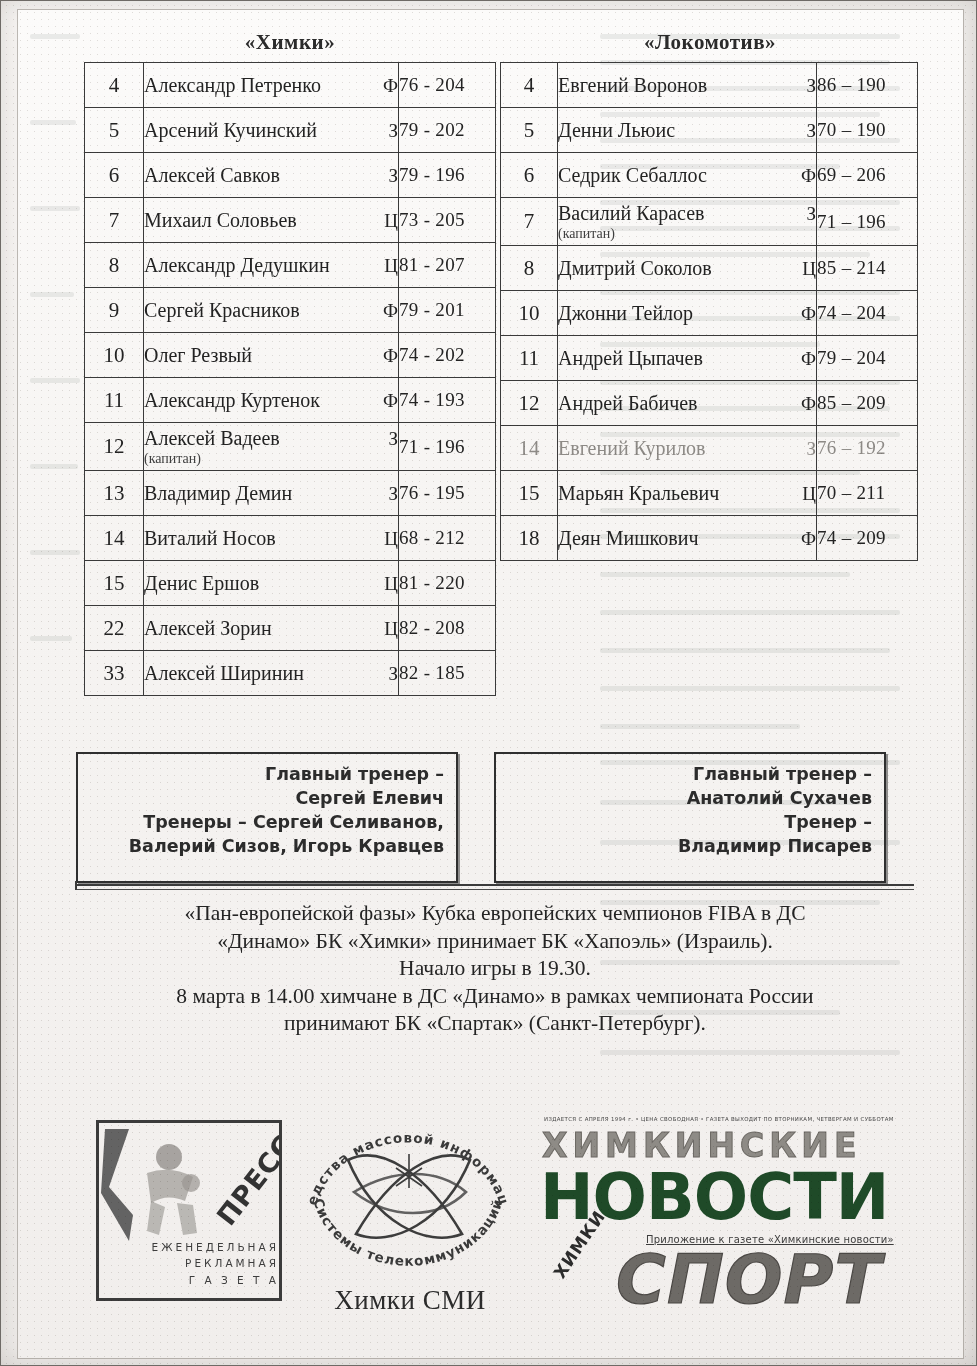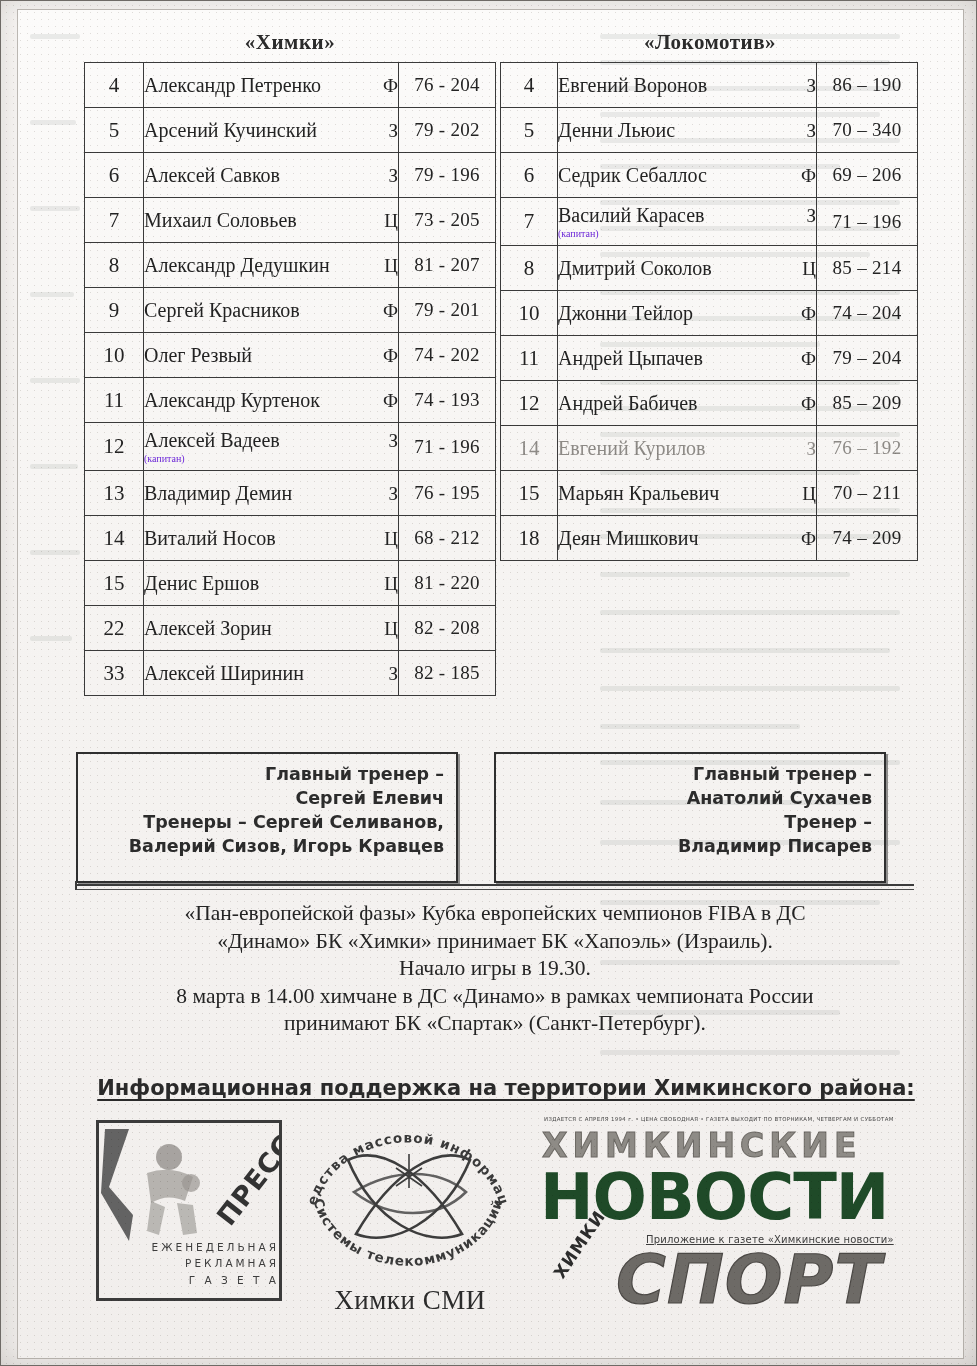--- a/index.html
+++ b/index.html
@@ -73,36 +73,36 @@
     vertical-align:middle;
     background:transparent;
   }
   .c-num{
     width:58px;text-align:center;
     font-size:21px;
     background:rgba(205,201,196,.5);
   }
   .c-name{padding:3px 8px 3px 10px;}
   .c-hw{
-    width:96px;text-align:center;font-size:19px;
+    width:96px;font-size:19px;
     letter-spacing:.3px;
   }
   #roster-right .c-hw{width:100px;}
   #roster-right .c-num{width:56px;}
 
   .nm{
     display:flex;align-items:baseline;justify-content:space-between;
     font-size:20px;line-height:1.12;
     white-space:nowrap;
     gap:44px;
   }
   .nm .pos{font-size:19px;padding-left:6px;}
   .cap{
-    display:block;font-size:10px;line-height:1.1;
-    margin-top:1px;color:#6d28d9;
+    display:block;font-size:14px;line-height:1.1;
+    margin-top:1px;color:#404040;
   }
   tr.tall td{height:47px;}
   tr.normal td{height:44px;}
   tr.faded td, tr.faded .nm{color:#8d8a86;}
 
   
   .coach-box{
     position:absolute;top:752px;
     border:2px solid #2f2f2f;
     box-shadow:2px 2px 0 0 rgba(60,60,60,.55);
@@ -451,21 +451,21 @@
           <td class="c-hw">86 – 190</td>
         </tr>
         <tr class="normal">
           <td class="c-num">5</td>
           <td class="c-name">
             <div class="nm">
               <span>Денни Льюис</span>
               <span class="pos">З</span>
             </div>
           </td>
-          <td class="c-hw">70 – 340</td>
+          <td class="c-hw">70 – 190</td>
         </tr>
         <tr class="normal">
           <td class="c-num">6</td>
           <td class="c-name">
             <div class="nm">
               <span>Седрик Себаллос</span>
               <span class="pos">Ф</span>
             </div>
           </td>
           <td class="c-hw">69 – 206</td>
@@ -575,21 +575,20 @@
   </div>
 
   <div id="announce">
     <div>«Пан-европейской фазы» Кубка европейских чемпионов FIBA в ДС</div>
     <div>«Динамо» БК «Химки» принимает БК «Хапоэль» (Израиль).</div>
     <div>Начало игры в 19.30.</div>
     <div>8 марта в 14.00 химчане в ДС «Динамо» в рамках чемпионата России</div>
     <div>принимают БК «Спартак» (Санкт-Петербург).</div>
   </div>
 
-  <div id="info-head">Информационная поддержка на территории Химкинского района:</div>
 
   <div id="logos">
 
     <div id="logo-xpress">
       <svg class="chev" viewBox="0 0 48 175">
         <path d="M6 6 L30 6 L10 64 L34 92 L30 118 L2 70 Z" fill="#4a4a4a" opacity=".85"></path>
       </svg>
       <svg class="figure" viewBox="0 0 120 115">
         <circle cx="62" cy="30" r="13" fill="#8d8a85" opacity=".75"></circle>
         <path d="M40 46 q24 -8 46 4 l-8 24 q-18 -8 -34 2 Z" fill="#8d8a85" opacity=".6"></path>

